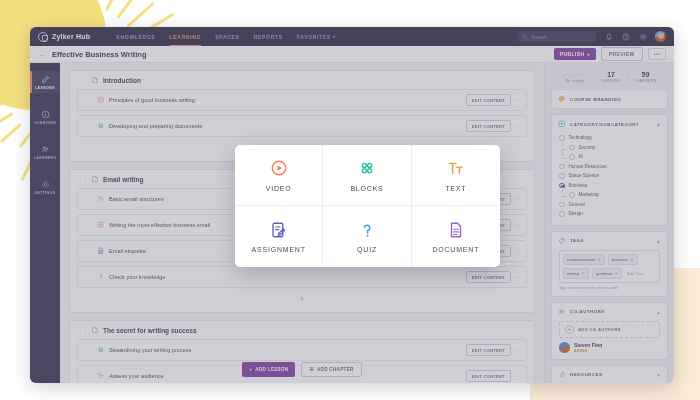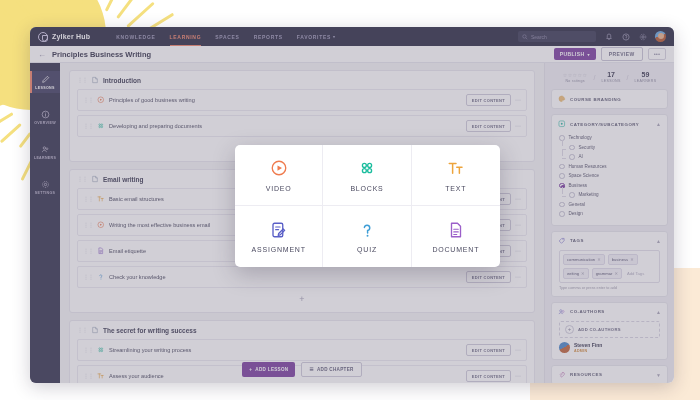--- a/index.html
+++ b/index.html
@@ -334,21 +334,21 @@
               <circle cx="8" cy="8" r="2.4" fill="none" stroke="#b3afc9" stroke-width="1.2"></circle>
               <circle cx="8" cy="8" r="5.6" fill="none" stroke="#b3afc9" stroke-width="1.2" stroke-dasharray="2 1.6"></circle>
             </svg>
         </div>
         <div class="avatar-top"></div>
       </div>
     </div>
 
     <div class="subheader">
       <span class="back-arrow">←</span>
-      <span class="course-title">Principles Business Writing</span>
+      <span class="course-title">Effective Business Writing</span>
       <div class="subheader-right">
         <div class="btn-publish">
           <span>PUBLISH</span>
           <span class="caret">▾</span>
         </div>
         <div class="btn-preview">PREVIEW</div>
         <div class="btn-dots">•••</div>
       </div>
     </div>
 

